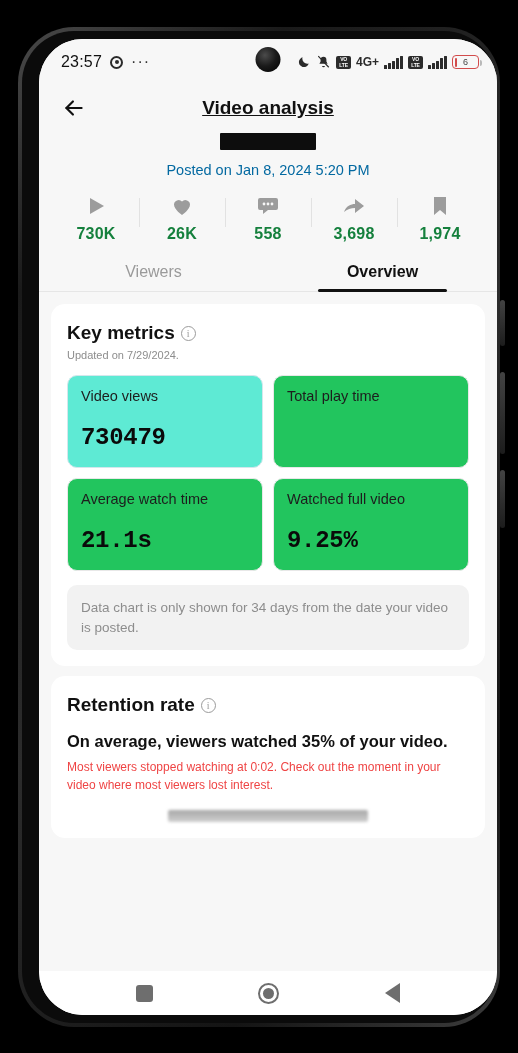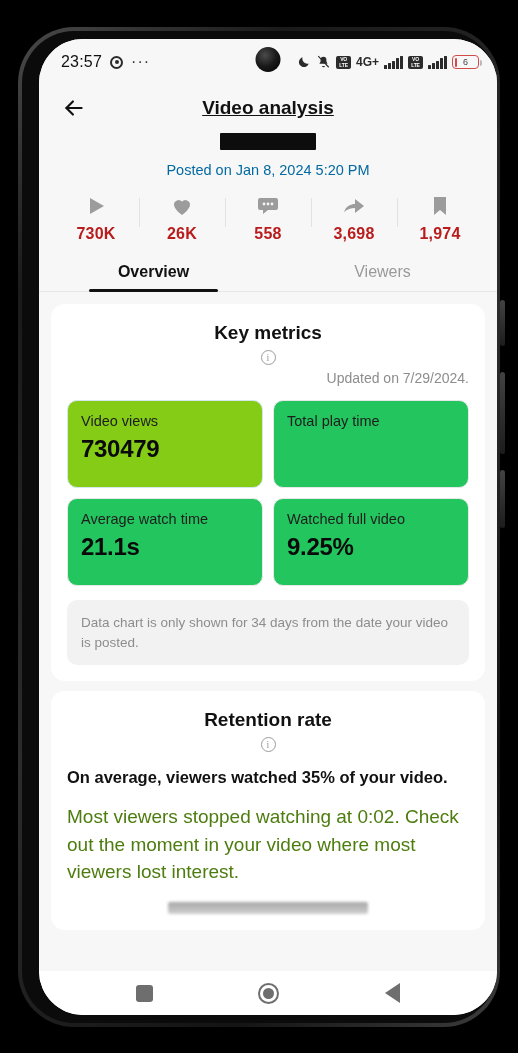--- a/index.html
+++ b/index.html
@@ -111,60 +111,60 @@
   }
   .posted { text-align:center; font-size:14.5px; color:#0369a1; margin-top: 12px; }
 
   
   .stats { display:flex; margin-top: 16px; padding: 0 14px; }
   .stat { flex:1; display:flex; flex-direction:column; align-items:center; gap:7px; position:relative;}
   .stat + .stat::before{
     content:""; position:absolute; left:0; top:4px; bottom:16px; width:1px; background:#e2e2e2;
   }
   .stat svg { display:block; }
-  .statval { font-size:16px; color:#b91c1c; font-weight:bold; letter-spacing:.2px;}
+  .statval { font-size:16px; color:#15803d; font-weight:bold; letter-spacing:.2px;}
 
   
   .tabs { display:flex; margin-top:12px; border-bottom:1px solid #e6e6e6; }
   .tab { flex:1; text-align:center; padding: 8px 0 10px; font-size:16px; color:#9a9a9a; position:relative; cursor:pointer;}
   .tab.active { color:#111; font-weight:bold; }
   .tab.active::after{
     content:""; position:absolute; left:22%; right:22%; bottom:-1px; height:3px;
     background:#111; border-radius:2px;
   }
 
   
   .scroll { padding: 12px 12px 0; }
   .card { background:#fff; border-radius:14px; padding: 18px 16px 16px; margin-bottom: 10px; }
-  .card-h { display:flex; align-items:center; gap:6px;flex-direction:column; }
+  .card-h { display:flex; align-items:center; gap:6px; }
   .card-title { font-size:19px; font-weight:bold; color:#111; }
   .info-i {
     width:15px;height:15px;border:1.3px solid #9b9b9b;border-radius:50%;
     color:#9b9b9b;font-size:10px;line-height:13px;text-align:center;font-family:"Liberation Serif",serif;
   }
-  .subtle { font-size:14px; color:#8d8d8d; margin-top:5px;text-align:right;}
+  .subtle { font-size:11px; color:#8d8d8d; margin-top:5px;}
 
   .metric-grid { display:flex; flex-wrap:wrap; gap:10px; margin-top:14px; }
   .metric {
     width: calc(50% - 5px);
     border:1px solid #e8e8e8; border-radius:10px;
     padding: 12px 13px 16px; background:#22c55e; min-height: 88px;
   }
-  .metric.sel { background:#84cc16; border-color:#d4e7ec; }
+  .metric.sel { background:#5eead4; border-color:#d4e7ec; }
   .m-label { font-size:14.5px; color:#1d1d1d; }
-  .m-value { font-size:24px; font-weight:bold; color:#0a0a0a; margin-top:6px; letter-spacing:-.3px;}
+  .m-value { font-size:24px; font-weight:bold; color:#0a0a0a; margin-top:20px; letter-spacing:-.3px;font-family:Liberation Mono, monospace;}
   .m-value.small { font-size:22px; }
 
   .notice {
     margin-top: 14px; background:#f2f2f2; border-radius:10px;
     padding: 13px 14px; font-size:13.5px; color:#8d8d8d; line-height:1.45;
   }
 
   .ret-line { font-size:16.5px; font-weight:bold; color:#111; margin-top:16px; }
-  .ret-desc { font-size:19px; color:#4d7c0f; line-height:1.45; margin-top:16px; }
+  .ret-desc { font-size:12px; color:#ef4444; line-height:1.45; margin-top:8px; }
   .blurbar {
     margin: 16px auto 0; width: 200px; height: 12px; border-radius:2px;
     background: linear-gradient(180deg,#a7a7a7,#bdbdbd 55%, #cfcfcf);
     filter: blur(1.4px);
   }
 
   
   .navbar {
     height: 44px; background:#fff; display:flex; align-items:center;
     justify-content: space-around; padding: 0 44px;
@@ -302,25 +302,25 @@
           <span>
             <svg width="24" height="24" viewBox="0 0 24 24">
                 <path fill="#9c9c9c" d="M6 3h12v18l-6-5-6 5z"></path>
               </svg>
           </span>
           <span class="statval">1,974</span>
         </div>
       </div>
 
       <div class="tabs">
+        <div class="tab">
+          <span>Viewers</span>
+        </div>
         <div class="tab active">
           <span>Overview</span>
-        </div>
-        <div class="tab">
-          <span>Viewers</span>
         </div>
       </div>
 
       <div class="scroll">
 
         <div class="card">
           <div class="card-h">
             <span class="card-title">Key metrics</span>
             <span class="info-i">i</span>
           </div>

